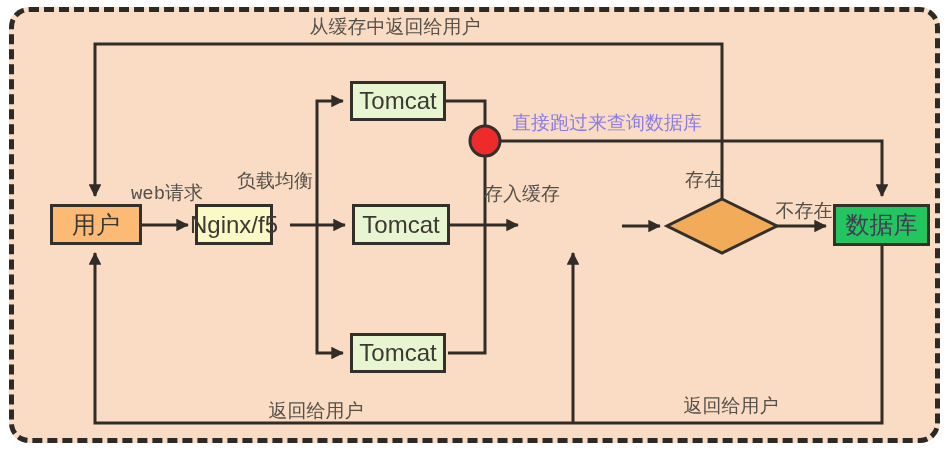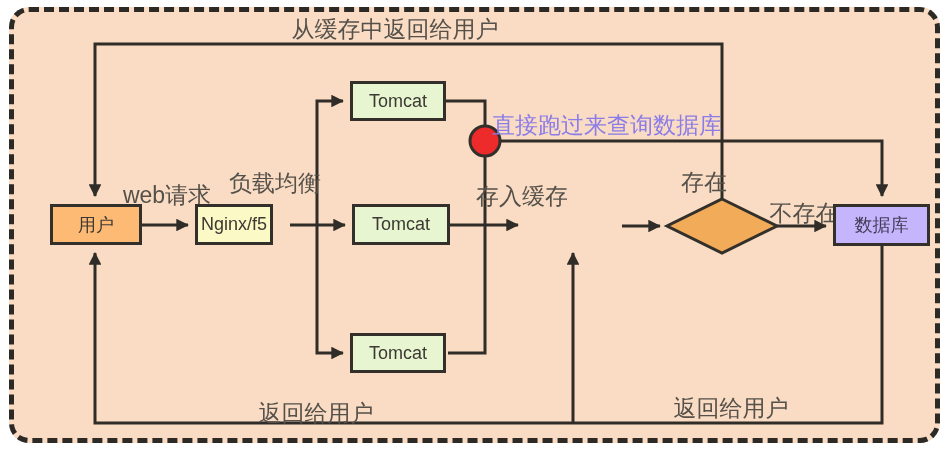--- a/index.html
+++ b/index.html
@@ -1,33 +1,33 @@
 <!DOCTYPE html>
 <html><head>
 <meta charset="utf-8">
 <style>
   html,body{margin:0;padding:0;background:#ffffff;font-family:"Liberation Sans","DejaVu Sans",sans-serif;}
   #canvas{position:relative;width:950px;height:450px;background:#ffffff;overflow:hidden;}
   #board{position:absolute;left:9px;top:7px;width:931px;height:436px;box-sizing:border-box;
          border:5px dashed #2d2a25;border-radius:20px;background:#f9dcc3;}
   #wires{position:absolute;left:0;top:0;width:950px;height:450px;}
   .node{position:absolute;box-sizing:border-box;border:3px solid #33302b;display:flex;
-        align-items:center;justify-content:center;font-size:18px;color:#3c3833;z-index:3;}
+        align-items:center;justify-content:center;font-size:24px;color:#3c3833;z-index:3;}
   .node-user{left:50px;top:204px;width:92px;height:41px;background:#fdba74;}
   .node-nginx{left:195px;top:204px;width:78px;height:41px;background:#fbf9c6;}
   .node-tomcat{width:96px;height:40px;background:#e7f6d1;}
   .node-tomcat1{left:350px;top:81px;}
   .node-tomcat2{left:352px;top:204px;width:98px;height:41px;}
   .node-tomcat3{left:350px;top:333px;}
   .node-redis{left:525px;top:204px;width:97px;height:41px;background:#c9effa;}
-  .node-db{left:833px;top:204px;width:97px;height:42px;background:#c4b5fd;color:#453a55;}
+  .node-db{left:833px;top:204px;width:97px;height:42px;background:#22c55e;color:#453a55;}
   .diamond-label{position:absolute;left:667px;top:212px;width:110px;text-align:center;
                  font-size:16px;color:#4c4034;z-index:4;}
   .edge-label{position:absolute;transform:translateX(-50%);white-space:nowrap;
-              font-size:23px;color:#55504a;z-index:2;}
+              font-size:19px;color:#55504a;z-index:2;font-family:Liberation Mono, monospace;}
   .lbl-return-from-cache{left:395px;top:14px;}
   .lbl-web-request{left:167px;top:180px;}
   .lbl-load-balance{left:275px;top:168px;}
   .lbl-query-cache{left:522px;top:181px;}
   .lbl-exists{left:704px;top:167px;}
   .lbl-not-exists{left:804px;top:198px;}
   .lbl-direct{left:607px;top:110px;color:#8b7ce8;}
   .lbl-return-user{left:292px;top:398px;margin-left:24px;}
   .lbl-store-cache{left:731px;top:393px;}
 </style>

